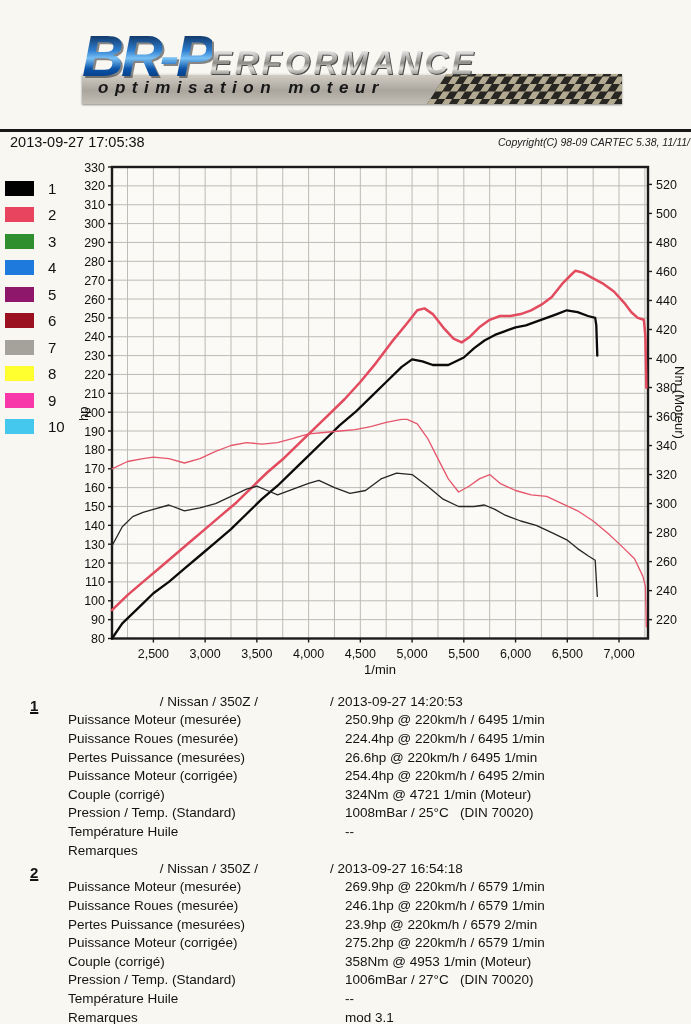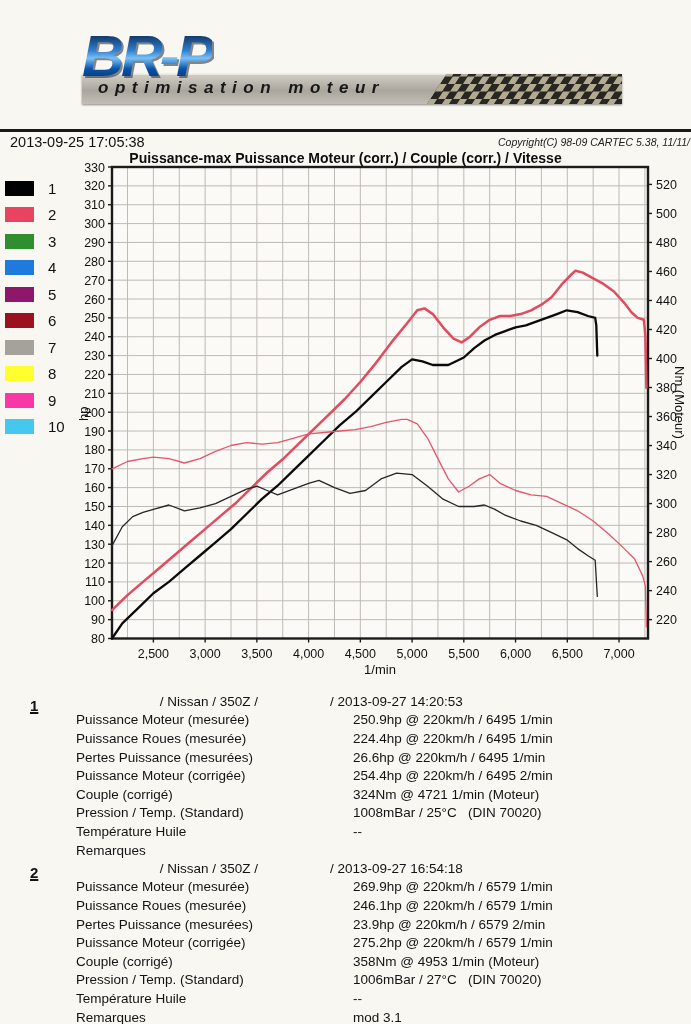--- a/index.html
+++ b/index.html
@@ -47,45 +47,45 @@
   .legend-swatch{display:inline-block;width:29px;height:15px;}
   .legend-label{margin-left:14px;font-size:15px;color:#111;}
 
   
   .run-block{position:absolute;left:0;width:691px;font-size:13.5px;color:#131313;}
   .run-num{position:absolute;left:30px;top:5px;font-weight:bold;font-size:15px;
     text-decoration:underline;text-decoration-thickness:1.5px;}
   .run-header{display:flex;height:18.6px;align-items:center;}
   .veh{display:inline-block;width:190px;margin-left:68px;text-align:right;white-space:nowrap;}
   .dt{margin-left:72px;white-space:nowrap;}
-  .run-row{display:flex;height:18.6px;align-items:center;padding-left:8px;}
+  .run-row{display:flex;height:18.6px;align-items:center;}
   .rl{flex:0 0 277px;margin-left:68px;white-space:nowrap;}
   .rv{flex:1;white-space:nowrap;}
 </style>
 </head>
 <body>
 
 <div class="page">
 
 
   <div class="logo">
     <div class="logo-text-row">
       <span class="brp">BR-P</span>
+      <span class="erf">ERFORMANCE</span>
     </div>
     <div class="logo-bar">
       <span class="tagline">optimisation moteur</span>
       <span class="checker"></span>
     </div>
   </div>
 
   <div class="divider"></div>
-  <div class="stamp">2013-09-25 17:05:38</div>
+  <div class="stamp">2013-09-27 17:05:38</div>
   <div class="copyright">Copyright(C) 98-09 CARTEC 5.38, 11/11/</div>
 
-  <div class="chart-title">Puissance-max Puissance Moteur (corr.) / Couple (corr.) / Vitesse</div>
 
   <div class="legend" id="legend">
       <div class="legend-item">
         <span class="legend-swatch" style="background: rgb(0, 0, 0);"></span>
         <span class="legend-label">1</span>
       </div>
       <div class="legend-item">
         <span class="legend-swatch" style="background: rgb(232, 68, 95);"></span>
         <span class="legend-label">2</span>
       </div>

